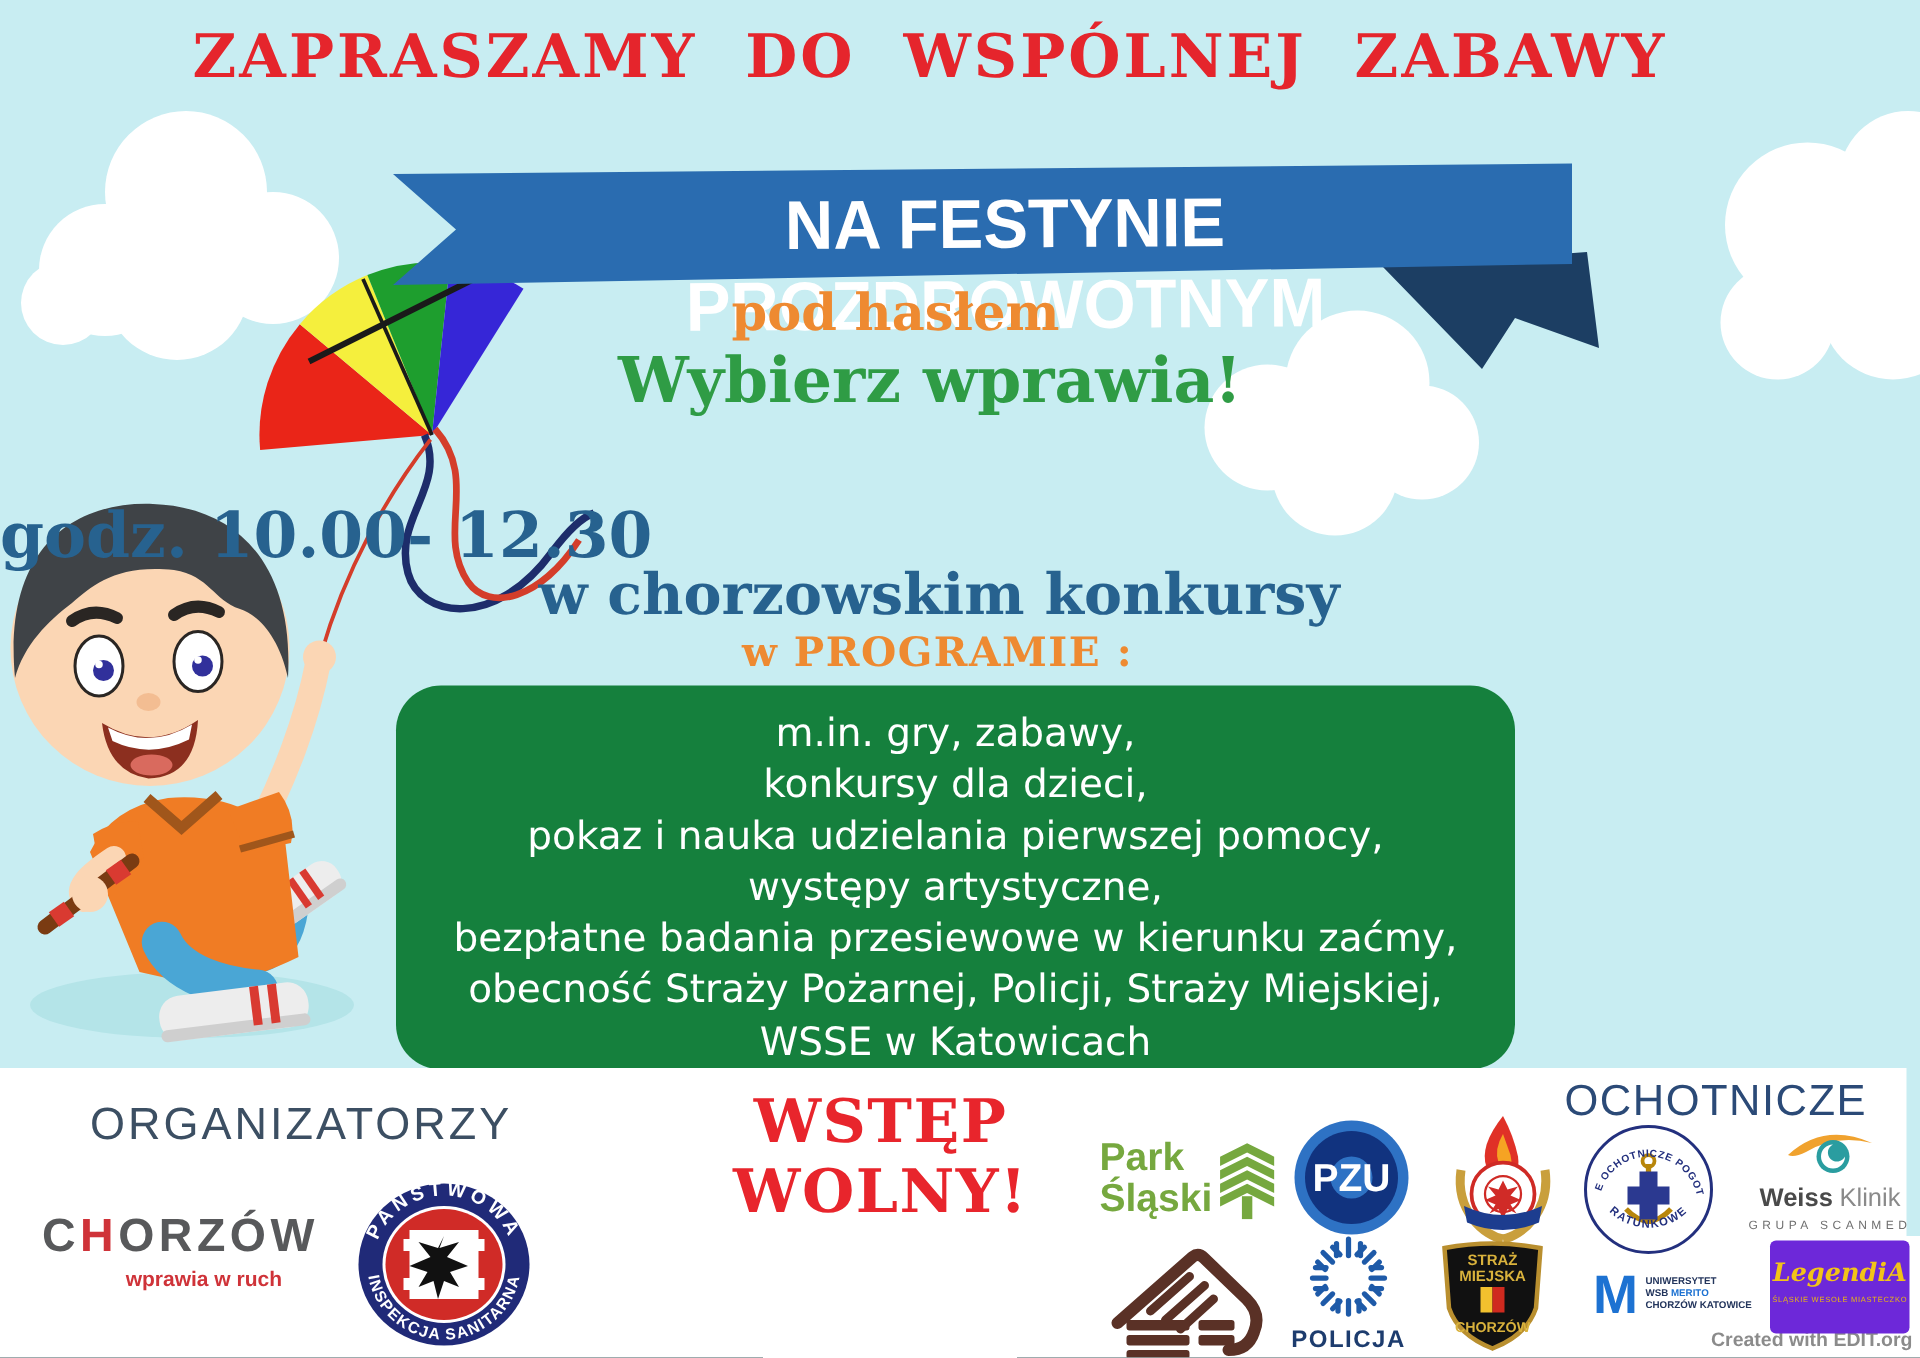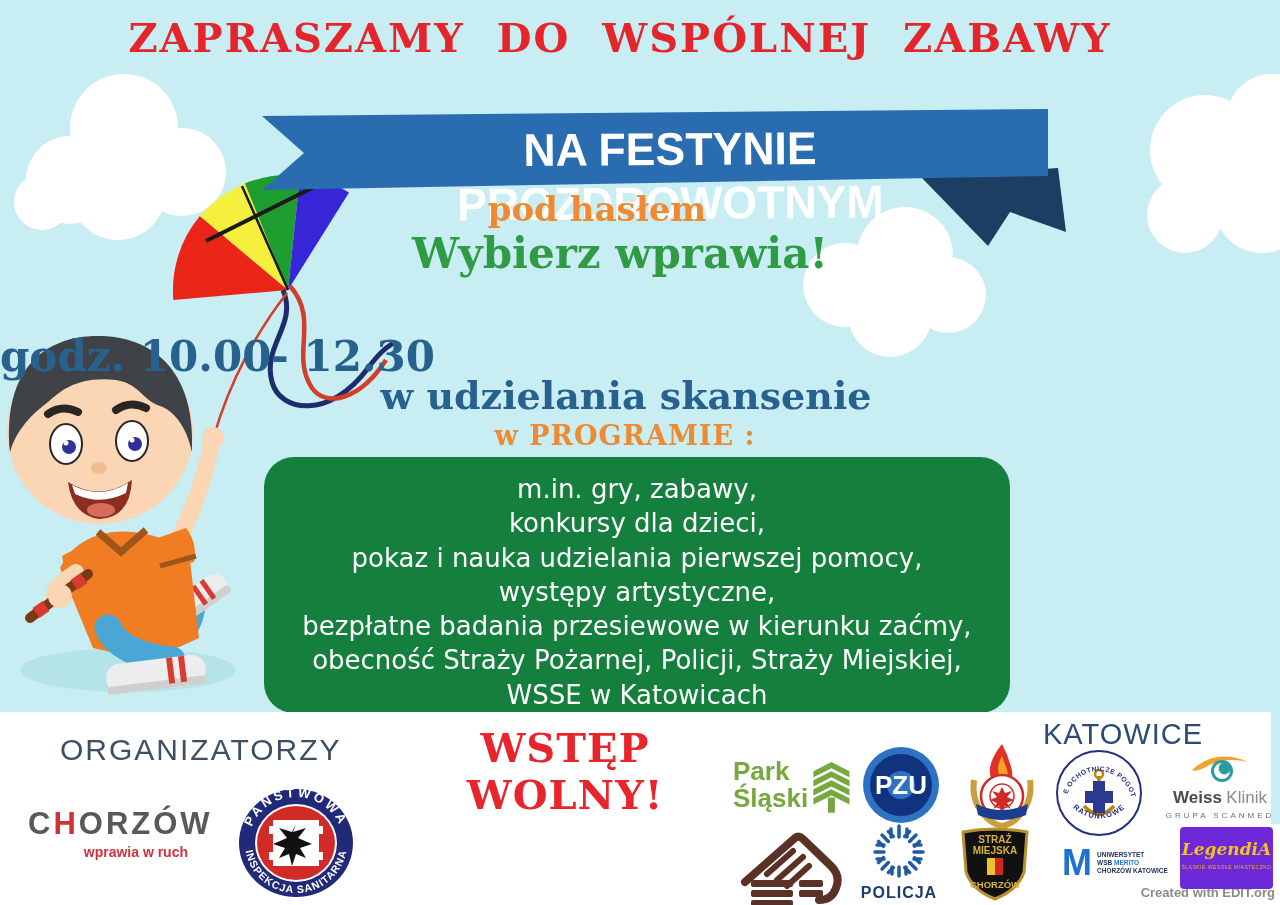--- a/index.html
+++ b/index.html
@@ -26,21 +26,21 @@
   .program-label{left:0;top:420px;width:1250px;text-align:center;color:#ee8a31;
           font:bold 27px "DejaVu Serif",serif;letter-spacing:1px;}
   .orange-box{left:264px;top:457px;width:746px;height:256px;box-sizing:border-box;
           background:#15803d;border-radius:30px;color:#fff;text-align:center;
           font:26px "DejaVu Sans",sans-serif;padding-top:15px;}
   .orange-box div{line-height:34.3px;}
 
   .bottom-strip{left:0;top:712px;width:1280px;height:193px;background:#fff;}
   .cyan-sliver{left:1271px;top:712px;width:9px;height:112px;background:#c8edf2;}
   .organizers-label{left:60px;top:733px;color:#3c4f63;font:30px "Liberation Sans",sans-serif;letter-spacing:2px;}
-  .free-entry{left:380px;top:724px;width:370px;text-align:center;color:#e8252c;
+  .free-entry{left:402px;top:724px;width:370px;text-align:center;color:#e8252c;
           font:bold 40px "DejaVu Serif",serif;letter-spacing:1px;}
   .partners-label{left:1043px;top:718px;color:#2b4a77;font:29px "Liberation Sans",sans-serif;letter-spacing:1px;}
   .credit{right:5px;top:885px;color:#8b8b8b;font:bold 13px "Liberation Sans",sans-serif;}
 
   .logo-chorzow{left:28px;top:806px;width:160px;}
   .logo-chorzow .nm{font:bold 31px "Liberation Sans",sans-serif;color:#58595b;letter-spacing:3px;}
   .logo-chorzow .nm .h{color:#cf3339;}
   .logo-chorzow .tg{text-align:right;color:#cf3339;font:bold 14px "Liberation Sans",sans-serif;margin-top:2px;}
   .logo-sanepid{left:236px;top:786px;width:120px;height:114px;}
   .logo-park{left:733px;top:745px;width:118px;height:80px;display:flex;align-items:center;}
@@ -158,38 +158,38 @@
       <ellipse cx="101" cy="510" rx="14" ry="7" fill="#d96a5e"></ellipse>
       <circle cx="213" cy="438" r="11" fill="#fbd6b4"></circle>
     </g>
   </svg>
 
   <div class="abs title1">ZAPRASZAMY DO WSPÓLNEJ ZABAWY</div>
   <div class="abs banner-text">NA FESTYNIE PROZDROWOTNYM</div>
   <div class="abs slogan-intro">pod hasłem</div>
   <div class="abs slogan-text">Wybierz wprawia!</div>
   <div class="abs time-line">godz. 10.00- 12.30</div>
-  <div class="abs place-line">w udzielania skansenie</div>
+  <div class="abs place-line">w chorzowskim konkursy</div>
   <div class="abs program-label">w PROGRAMIE :</div>
 
   <div class="abs orange-box">
     <div>m.in. gry, zabawy,</div>
     <div>konkursy dla dzieci,</div>
     <div>pokaz i nauka udzielania pierwszej pomocy,</div>
     <div>występy artystyczne,</div>
     <div>bezpłatne badania przesiewowe w kierunku zaćmy,</div>
     <div>obecność Straży Pożarnej, Policji, Straży Miejskiej,</div>
     <div>WSSE w Katowicach</div>
   </div>
 
   <div class="abs bottom-strip"></div>
   <div class="abs cyan-sliver"></div>
   <div class="abs organizers-label">ORGANIZATORZY</div>
   <div class="abs free-entry">WSTĘP WOLNY!</div>
-  <div class="abs partners-label">KATOWICE</div>
+  <div class="abs partners-label">OCHOTNICZE</div>
   <div class="abs credit">Created with EDIT.org</div>
 
   <div class="abs logo-chorzow">
     <div class="nm"><span>C</span><span class="h">H</span><span>ORZÓW</span></div>
     <div class="tg">wprawia w ruch</div>
   </div>
 
   <div class="abs logo-sanepid">
     <svg viewBox="0 0 120 114" width="120" height="114">
       <defs>

